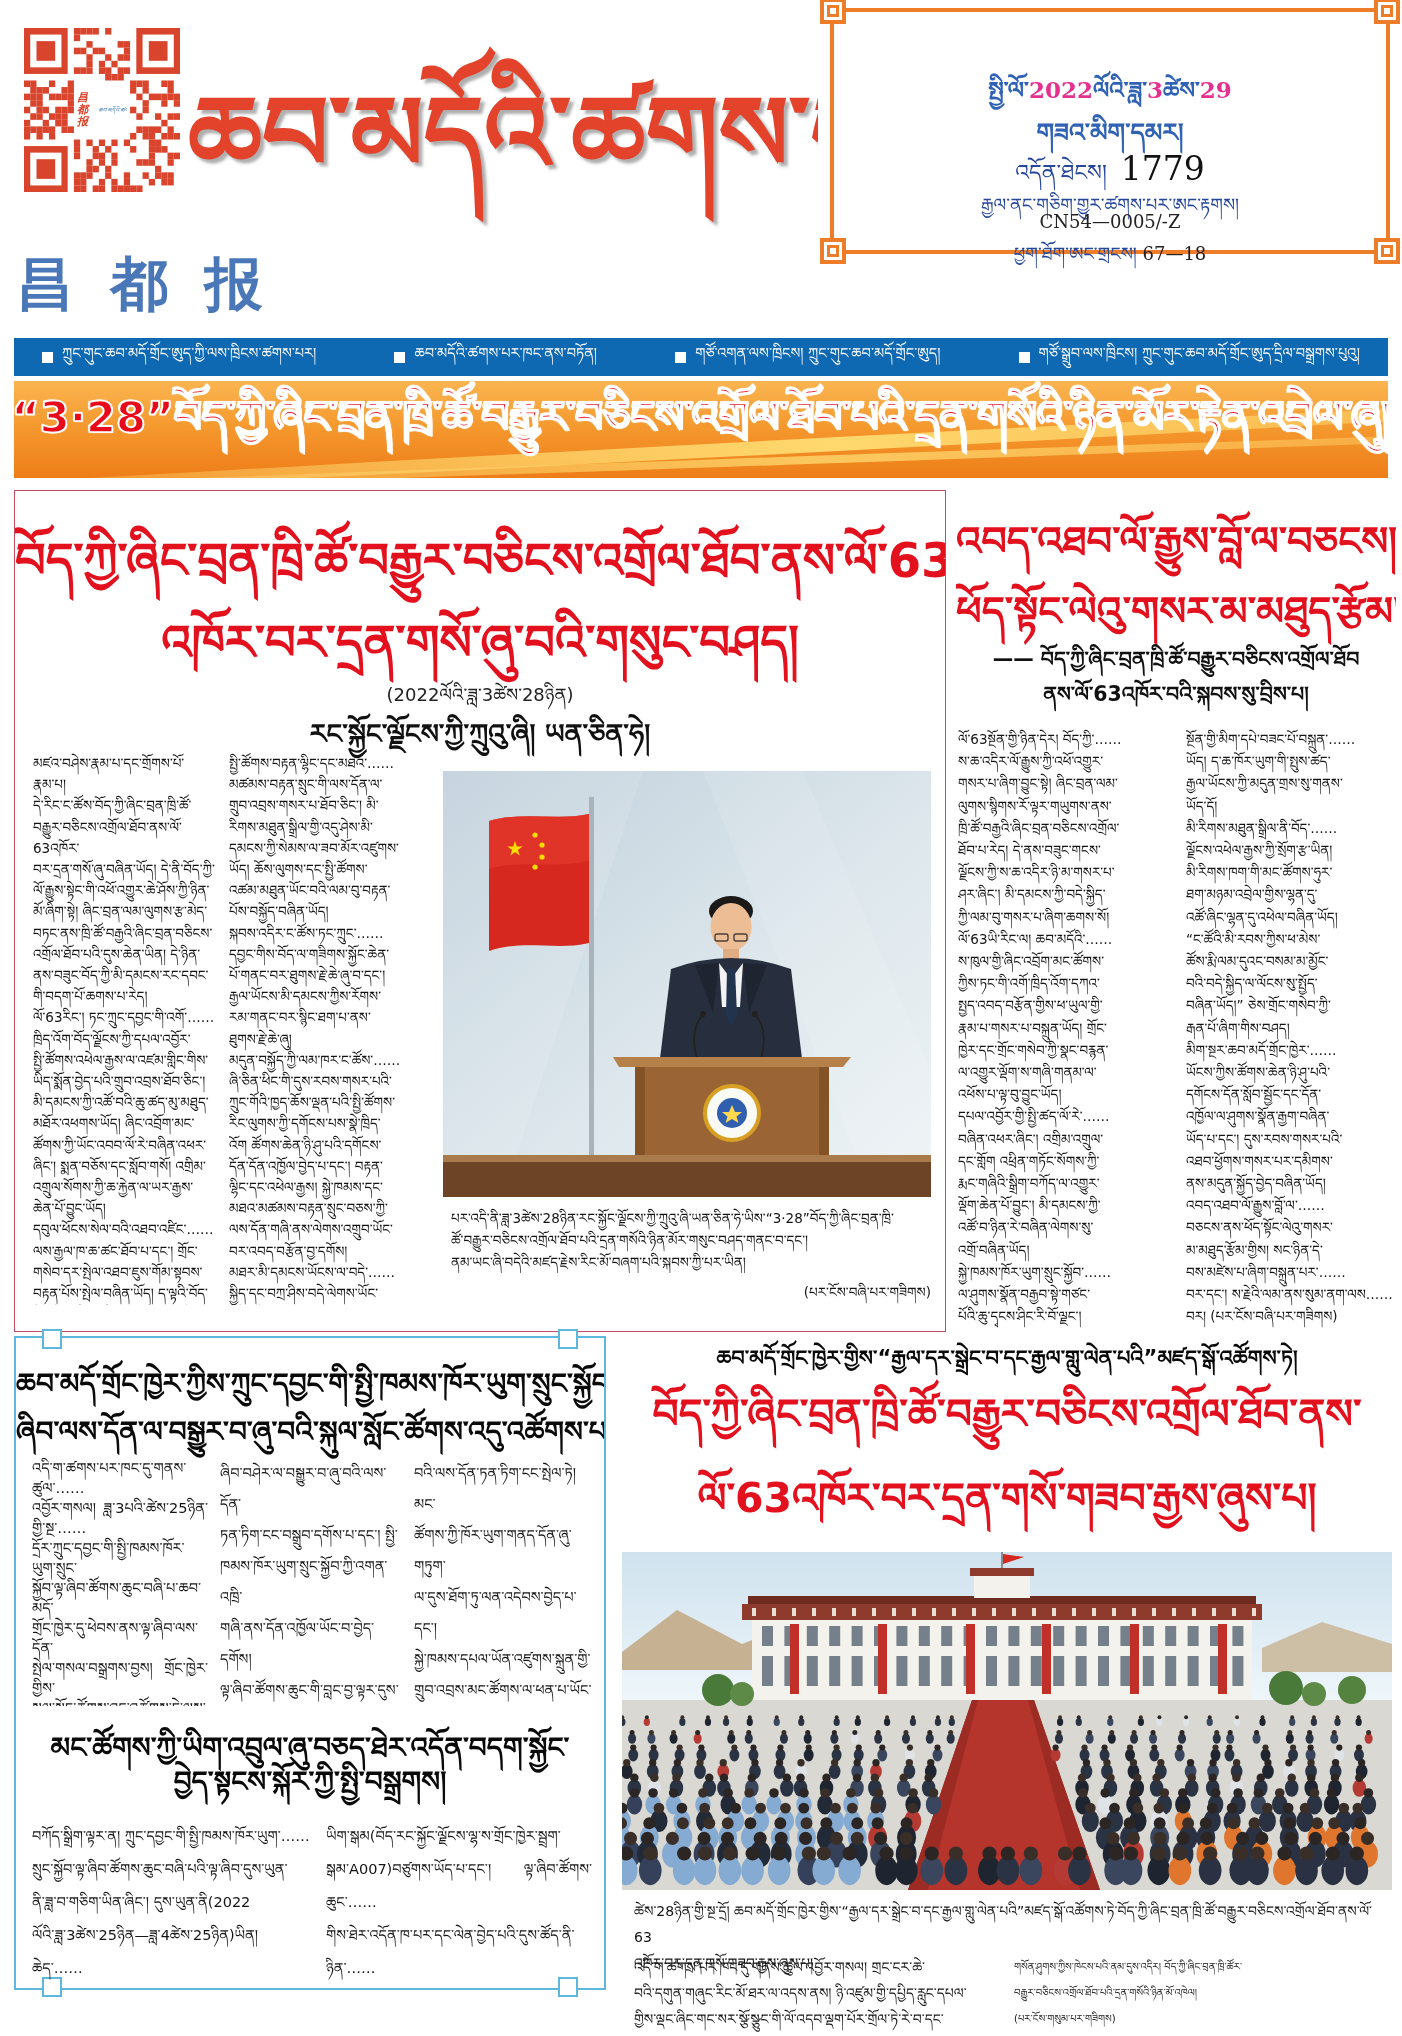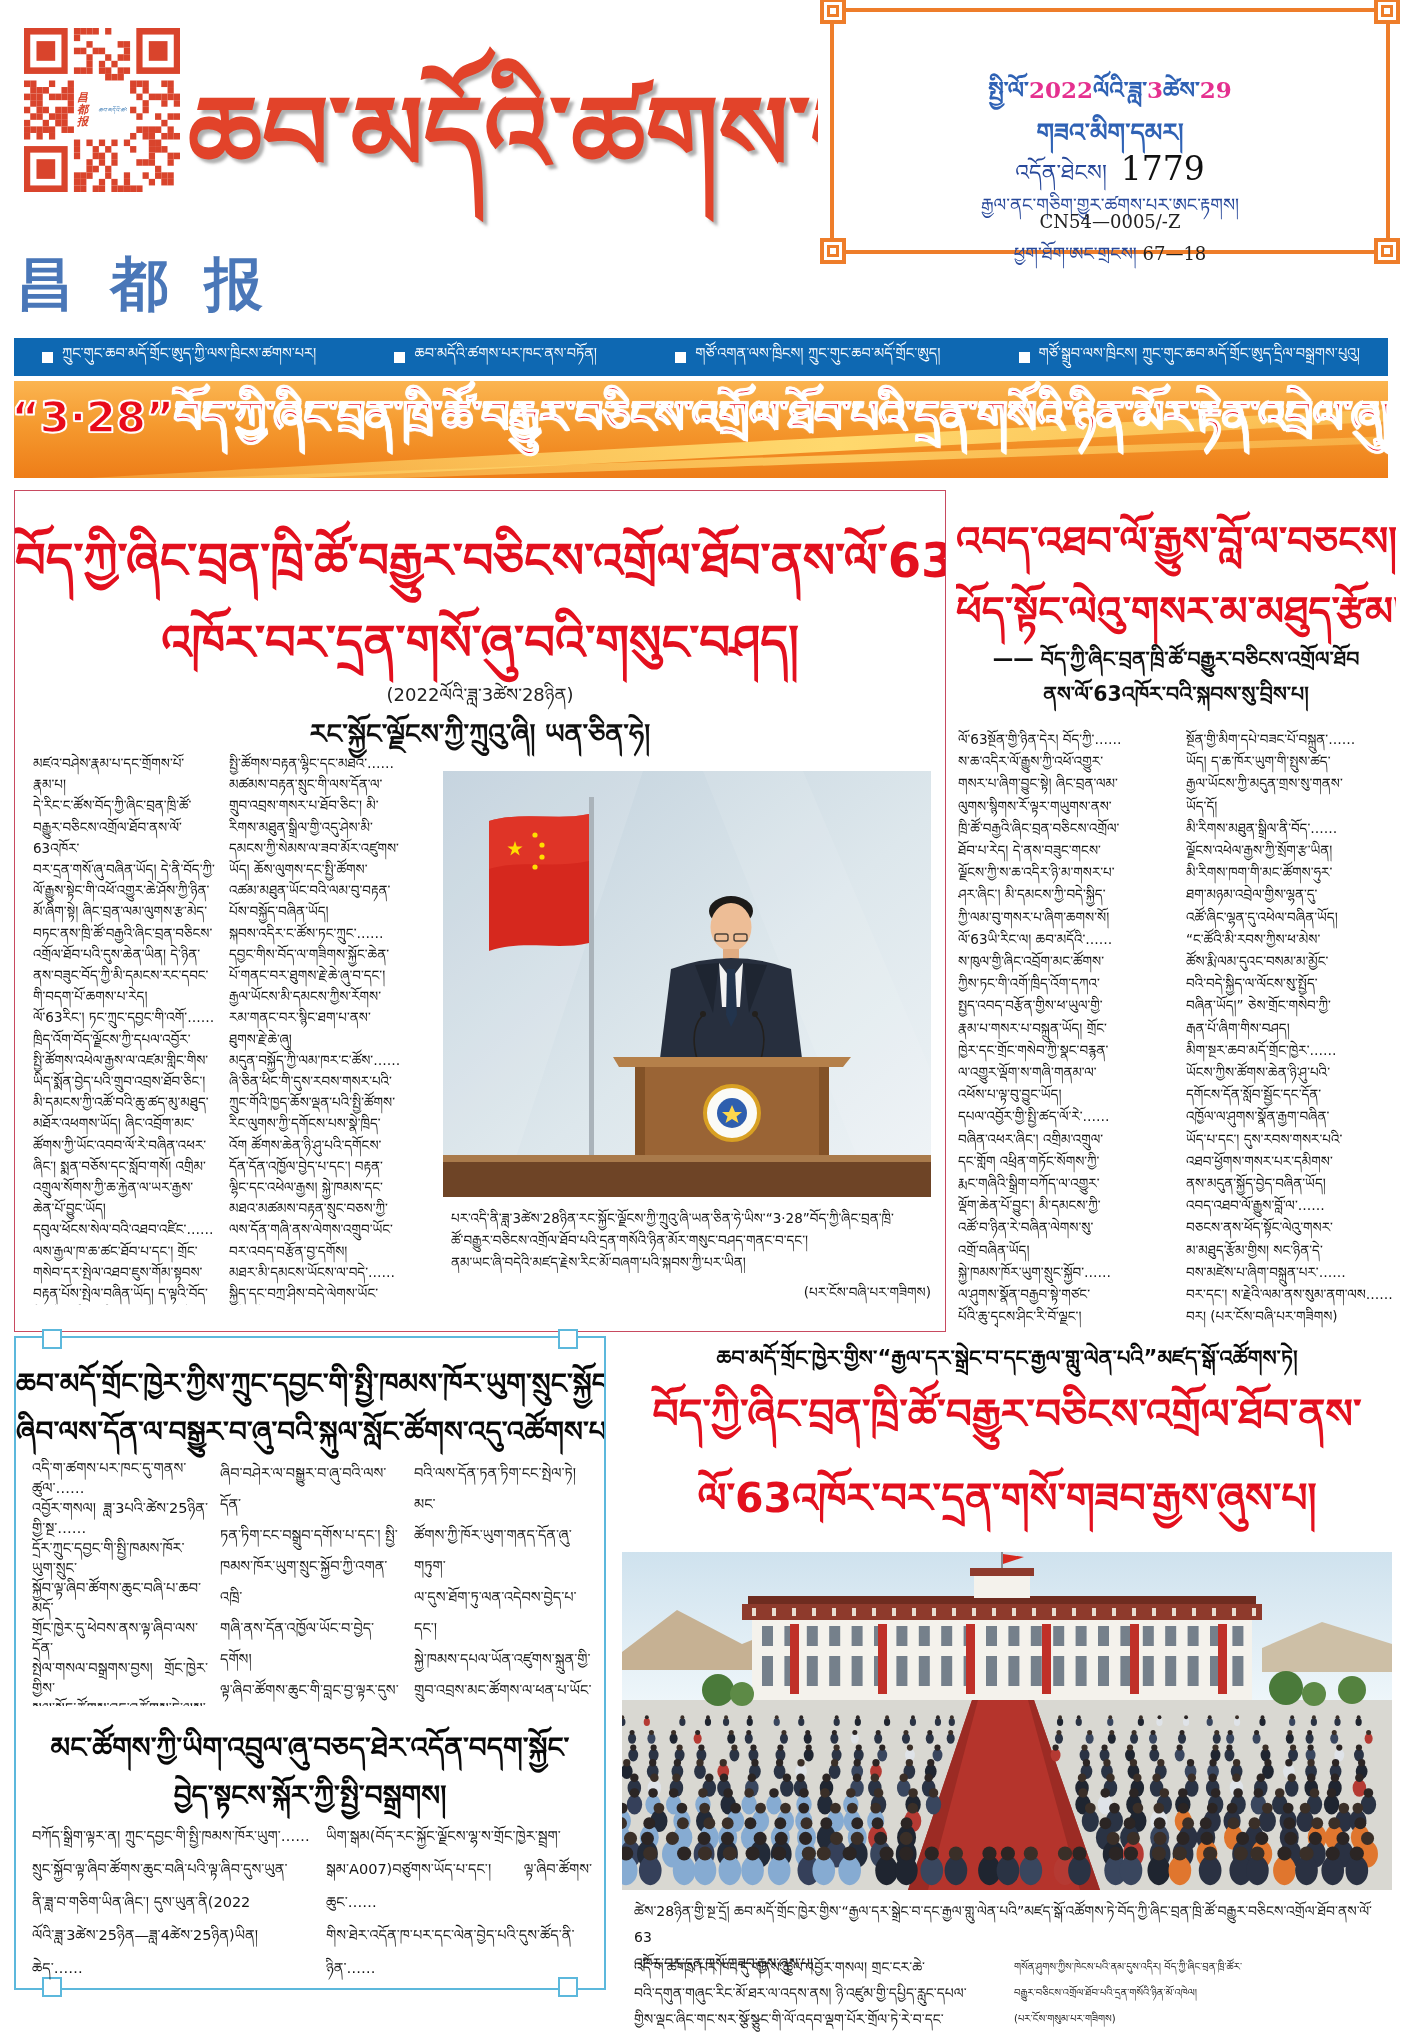--- a/index.html
+++ b/index.html
@@ -79,21 +79,21 @@
   
   .cyan-box{left:14px;top:1336px;width:592px;height:654px;border:2px solid #5cb8dc;box-sizing:border-box;}
   .hook{position:absolute;width:16px;height:16px;border:2px solid #5cb8dc;background:#fff;}
   .h-tl{left:26px;top:-9px;} .h-tr{right:26px;top:-9px;} .h-bl{left:26px;bottom:-9px;} .h-br{right:26px;bottom:-9px;}
   .blk-hl{position:absolute;left:0;width:100%;text-align:center;font-size:28px;font-weight:bold;color:#0a0a0a;
           white-space:nowrap;overflow:hidden;}
   .na-h1{top:14px;} .na-h2{top:62px;}
   .na-c1{position:absolute;left:16px;top:120px;width:176px;height:248px;font-size:14.5px;line-height:20px;}
   .na-c2{position:absolute;left:204px;top:120px;width:182px;height:248px;font-size:14.5px;line-height:31px;}
   .na-c3{position:absolute;left:398px;top:120px;width:178px;height:248px;font-size:14.5px;line-height:31px;}
-  .nb-h1{top:378px;} .nb-h2{top:426px;}
+  .nb-h1{top:378px;} .nb-h2{top:412px;}
   .nb-c1{position:absolute;left:16px;top:482px;width:278px;height:162px;font-size:14.5px;line-height:33px;}
   .nb-c2{position:absolute;left:310px;top:482px;width:266px;height:162px;font-size:14.5px;line-height:33px;}
 
   
   .bot-art{left:618px;top:1334px;width:778px;height:700px;}
   .ba-kicker{position:absolute;left:0;top:0;width:100%;text-align:center;font-size:21px;font-weight:600;color:#0a0a0a;white-space:nowrap;overflow:hidden;}
   .ba-h1{top:34px;font-size:41px;} .ba-h2{top:118px;font-size:41px;}
   .ba-photo{position:absolute;left:4px;top:218px;width:770px;height:338px;overflow:hidden;background:#d7e7f2;}
   .ba-cap{position:absolute;left:16px;top:564px;width:752px;font-size:14px;line-height:26px;}
   .ba-c1{position:absolute;left:16px;top:620px;width:360px;height:80px;font-size:14px;line-height:26px;}

